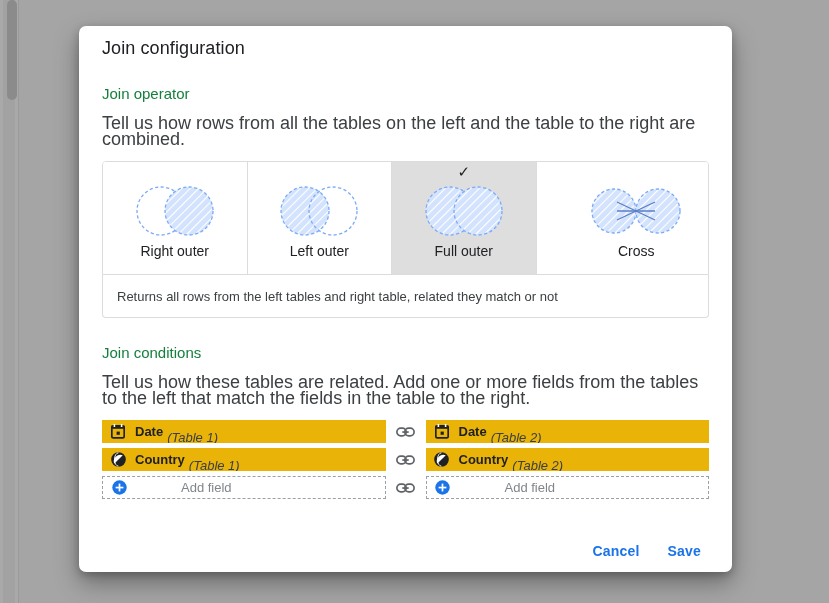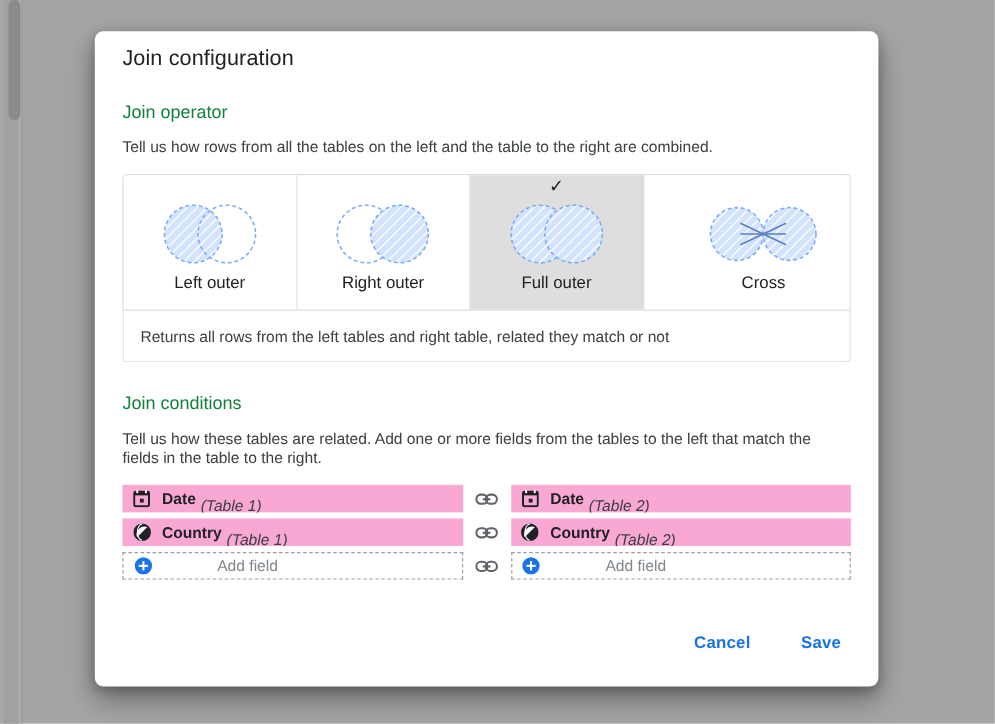--- a/index.html
+++ b/index.html
@@ -63,21 +63,21 @@
   .section-title {
     font-size: 15px;
     color: #15803d;
     margin: 0;
     font-weight: 400;
   }
   #join-operator-title { padding-top: 26px; }
   #join-conditions-title { padding-top: 26px; }
 
   .helper-text {
-    font-size: 13px;
+    font-size: 18px;
     color: #3c4043;
     line-height: 16px;
     margin: 0;
     padding-top: 13px;
     max-width: 600px;
   }
 
   
   #operator-grid {
     margin-top: 14px;
@@ -141,21 +141,21 @@
   #conditions-list { margin-top: 14px; }
   .condition-row {
     display: flex;
     align-items: center;
     margin-bottom: 5px;
     height: 23px;
   }
   .field-chip {
     flex: 1 1 0;
     height: 23px;
-    background: #f9a8d4;
+    background: #eab308;
     display: flex;
     align-items: center;
     padding-left: 8px;
     box-sizing: border-box;
     font-size: 13px;
     color: #202124;
     cursor: pointer;
     overflow: hidden;
     white-space: nowrap;
   }
@@ -184,21 +184,21 @@
     align-items: center;
     justify-content: center;
   }
 
   
   #dialog-actions {
     display: flex;
     justify-content: flex-end;
     align-items: center;
     margin-top: 36px;
-    gap: 26px;
+    gap: 12px;
   }
   .text-button {
     background: none;
     border: none;
     color: #1a73e8;
     font-size: 14px;
     font-weight: 600;
     font-family: "Liberation Sans", sans-serif;
     padding: 8px 8px;
     cursor: pointer;
@@ -215,51 +215,51 @@
 </div>
 
 <div id="modal">
 
   <h1 class="dialog-title">Join configuration</h1>
 
   <h2 id="join-operator-title" class="section-title">Join operator</h2>
   <p class="helper-text">Tell us how rows from all the tables on the left and the table to the right are combined.</p>
 
   <div id="operator-grid">
+      <div class="op-card">
+        <div class="op-check"></div>
+        <div class="op-venn">
+          <svg width="96" height="56" viewBox="0 0 96 56">
+            <defs>
+              <pattern id="h_right-outer" width="6" height="6" patternUnits="userSpaceOnUse" patternTransform="rotate(45)">
+                <rect width="6" height="6" fill="#d3e3fd"></rect>
+                <line x1="0" y1="0" x2="0" y2="6" stroke="#ffffff" stroke-width="2.2"></line>
+              </pattern>
+            </defs>
+            <circle cx="34" cy="28" r="24" fill="none" stroke="#7baaf7" stroke-width="1.3" stroke-dasharray="3.2 2.4"></circle>
+            <circle cx="62" cy="28" r="24" fill="url(#h_right-outer)" stroke="#7baaf7" stroke-width="1.3" stroke-dasharray="3.2 2.4"></circle>
+          </svg>
+        </div>
+        <div class="op-label">Right outer</div>
+      </div>
       <div class="op-card">
         <div class="op-check"></div>
         <div class="op-venn">
           <svg width="96" height="56" viewBox="0 0 96 56">
             <defs>
               <pattern id="h_left-outer" width="6" height="6" patternUnits="userSpaceOnUse" patternTransform="rotate(45)">
                 <rect width="6" height="6" fill="#d3e3fd"></rect>
                 <line x1="0" y1="0" x2="0" y2="6" stroke="#ffffff" stroke-width="2.2"></line>
               </pattern>
             </defs>
             <circle cx="34" cy="28" r="24" fill="url(#h_left-outer)" stroke="#7baaf7" stroke-width="1.3" stroke-dasharray="3.2 2.4"></circle>
             <circle cx="62" cy="28" r="24" fill="none" stroke="#7baaf7" stroke-width="1.3" stroke-dasharray="3.2 2.4"></circle>
           </svg>
         </div>
         <div class="op-label">Left outer</div>
-      </div>
-      <div class="op-card">
-        <div class="op-check"></div>
-        <div class="op-venn">
-          <svg width="96" height="56" viewBox="0 0 96 56">
-            <defs>
-              <pattern id="h_right-outer" width="6" height="6" patternUnits="userSpaceOnUse" patternTransform="rotate(45)">
-                <rect width="6" height="6" fill="#d3e3fd"></rect>
-                <line x1="0" y1="0" x2="0" y2="6" stroke="#ffffff" stroke-width="2.2"></line>
-              </pattern>
-            </defs>
-            <circle cx="34" cy="28" r="24" fill="none" stroke="#7baaf7" stroke-width="1.3" stroke-dasharray="3.2 2.4"></circle>
-            <circle cx="62" cy="28" r="24" fill="url(#h_right-outer)" stroke="#7baaf7" stroke-width="1.3" stroke-dasharray="3.2 2.4"></circle>
-          </svg>
-        </div>
-        <div class="op-label">Right outer</div>
       </div>
       <div class="op-card selected">
         <div class="op-check">✓</div>
         <div class="op-venn">
           <svg width="96" height="56" viewBox="0 0 96 56">
             <defs>
               <pattern id="h_full-outer" width="6" height="6" patternUnits="userSpaceOnUse" patternTransform="rotate(45)">
                 <rect width="6" height="6" fill="#d3e3fd"></rect>
                 <line x1="0" y1="0" x2="0" y2="6" stroke="#ffffff" stroke-width="2.2"></line>
               </pattern>

